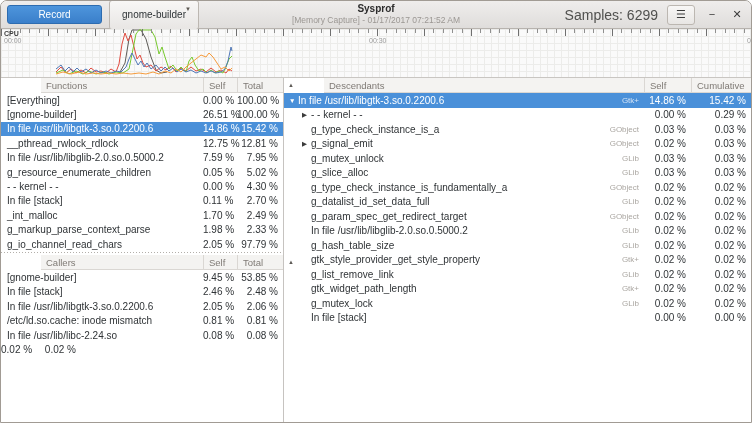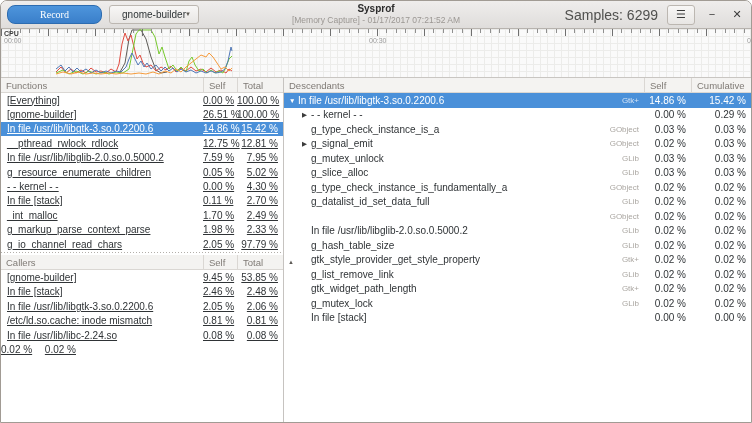--- a/index.html
+++ b/index.html
@@ -5,22 +5,22 @@
   * { box-sizing: border-box; margin: 0; padding: 0; }
   html, body { width: 752px; height: 423px; overflow: hidden; background: #fff; }
   body { font-family: "Liberation Sans", sans-serif; }
 
   .window { width: 752px; height: 423px; border: 1px solid #a19b94; border-radius: 7px 7px 0 0; overflow: hidden; background: #fff; display: flex; flex-direction: column; }
 
   
   .headerbar { height: 28px; flex: 0 0 28px; display: flex; align-items: center; padding: 0 6px; background: linear-gradient(#efedec, #dfdddb); border-bottom: 1px solid #b7b3ae; }
   .hb-left { flex: 1; display: flex; align-items: center; gap: 7px; }
   .hb-right { flex: 1; display: flex; align-items: center; justify-content: flex-end; gap: 9px; }
-  .record-btn { width: 95px; height: 19px; border: 1px solid #2d6cb0; border-radius: 8px; background: linear-gradient(#4e95dc, #3a7fca); color: #fff; font-size: 10px; font-family: Liberation Serif, serif; cursor: default; }
-  .target-select { position: relative; width: 90px; height: 19px; border: 1px solid #bcb7b1; border-radius: 3px; background: linear-gradient(#f8f7f6, #e8e6e4); color: #2e3436; font-size: 10px; font-family: inherit; display: flex; align-items: center; justify-content: center; }
+  .record-btn { width: 95px; height: 19px; border: 1px solid #2d6cb0; border-radius: 3px; background: linear-gradient(#4e95dc, #3a7fca); color: #fff; font-size: 10px; font-family: Liberation Sans, sans-serif; cursor: default; }
+  .target-select { position: relative; width: 90px; height: 30px; border: 1px solid #bcb7b1; border-radius: 3px; background: linear-gradient(#f8f7f6, #e8e6e4); color: #2e3436; font-size: 10px; font-family: inherit; display: flex; align-items: center; justify-content: center; }
   .target-select .caret { position: absolute; right: 7px; top: 5px; font-size: 6px; color: #5c5852; }
   .hb-title { display: flex; flex-direction: column; align-items: center; line-height: 1.25; white-space: nowrap; }
   .hb-title .title { font-size: 10px; font-weight: bold; color: #2c2c2c; }
   .hb-title .subtitle { font-size: 8.5px; color: #9b9793; }
   .samples { font-size: 14px; color: #50504e; }
   .menu-btn { width: 28px; height: 20px; border: 1px solid #bcb7b1; border-radius: 3px; background: linear-gradient(#f8f7f6, #e8e6e4); font-size: 11px; color: #3a3a3a; line-height: 1; }
   .win-ctl { border: none; background: transparent; font-size: 11px; color: #3c3c3c; width: 16px; height: 18px; line-height: 1; }
 
   
   .graph { position: relative; height: 49px; flex: 0 0 49px; border-bottom: 1px solid #c9c6c2; background-color: #fafafa;
@@ -36,27 +36,27 @@
   .g-label.t0 { left: 3px; top: 8px; }
   .g-label.tmid { left: 368px; top: 8px; }
   .g-label.tend { left: 746px; top: 8px; }
   #cpu-svg { position: absolute; left: 0; top: 0; }
 
   
   .main { flex: 1; display: flex; background: #fff; overflow: hidden; }
   .left-panel { width: 283px; flex: 0 0 283px; border-right: 1px solid #c6c3c0; display: flex; flex-direction: column; }
   .right-panel { flex: 1; display: flex; flex-direction: column; }
 
-  .thead { display: flex; height: 15px; flex: 0 0 15px; background: #f4f3f1; border-bottom: 1px solid #dad7d3; color: #7f7a75; font-size: 9.5px; align-items: stretch; }
+  .thead { display: flex; height: 15px; flex: 0 0 15px; background: #f4f3f1; border-bottom: 1px solid #dad7d3; color: #7f7a75; font-size: 9.5px; align-items: stretch; margin-left: 40px; }
   .th { display: flex; align-items: center; padding: 0 5px; white-space: nowrap; }
   .th.grow { flex: 1; }
   .th.bordered { border-left: 1px solid #dad7d3; }
   .sort-arrow { font-size: 6px; color: #5d5a56; margin-left: auto; padding-left: 6px; }
 
-  .row { display: flex; height: 14.4px; flex: 0 0 14.4px; align-items: center; font-size: 10px; color: #2f3336; white-space: nowrap; text-decoration: underline; }
+  .row { display: flex; height: 14.4px; flex: 0 0 14.4px; align-items: center; font-size: 10px; color: #2f3336; white-space: nowrap; }
   .row .name { flex: 1; padding-left: 6px; overflow: hidden; }
   .cell.num { text-align: right; padding-right: 5px; }
   .f-self { width: 34px; flex: 0 0 34px; }
   .f-total { width: 46px; flex: 0 0 46px; gap: 19px; }
   .row.selected { background: #4a90d9; color: #fff; }
 
   .paned-handle { height: 4px; flex: 0 0 4px; background: #fff; position: relative; }
   .paned-handle::after { content: ""; position: absolute; left: 0; right: 0; top: 1px; height: 1px;
     background-image: repeating-linear-gradient(to right, #b3afaa 0 1px, transparent 1px 3px); }
 
@@ -316,20 +316,21 @@
               <span class="lbl">g_datalist_id_set_data_full</span>
               <span class="badge">GLib</span>
             </span>
             <span class="cell num d-self">0.02 %</span>
             <span class="cell num d-cum">0.02 %</span>
           </div>
           <div class="drow">
             <span class="cell dname">
               <span class="indent" style="width: 18px;"></span>
               <span class="expander"></span>
+              <span class="lbl">g_param_spec_get_redirect_target</span>
               <span class="badge">GObject</span>
             </span>
             <span class="cell num d-self">0.02 %</span>
             <span class="cell num d-cum">0.02 %</span>
           </div>
           <div class="drow">
             <span class="cell dname">
               <span class="indent" style="width: 18px;"></span>
               <span class="expander"></span>
               <span class="lbl">In file /usr/lib/libglib-2.0.so.0.5000.2</span>

